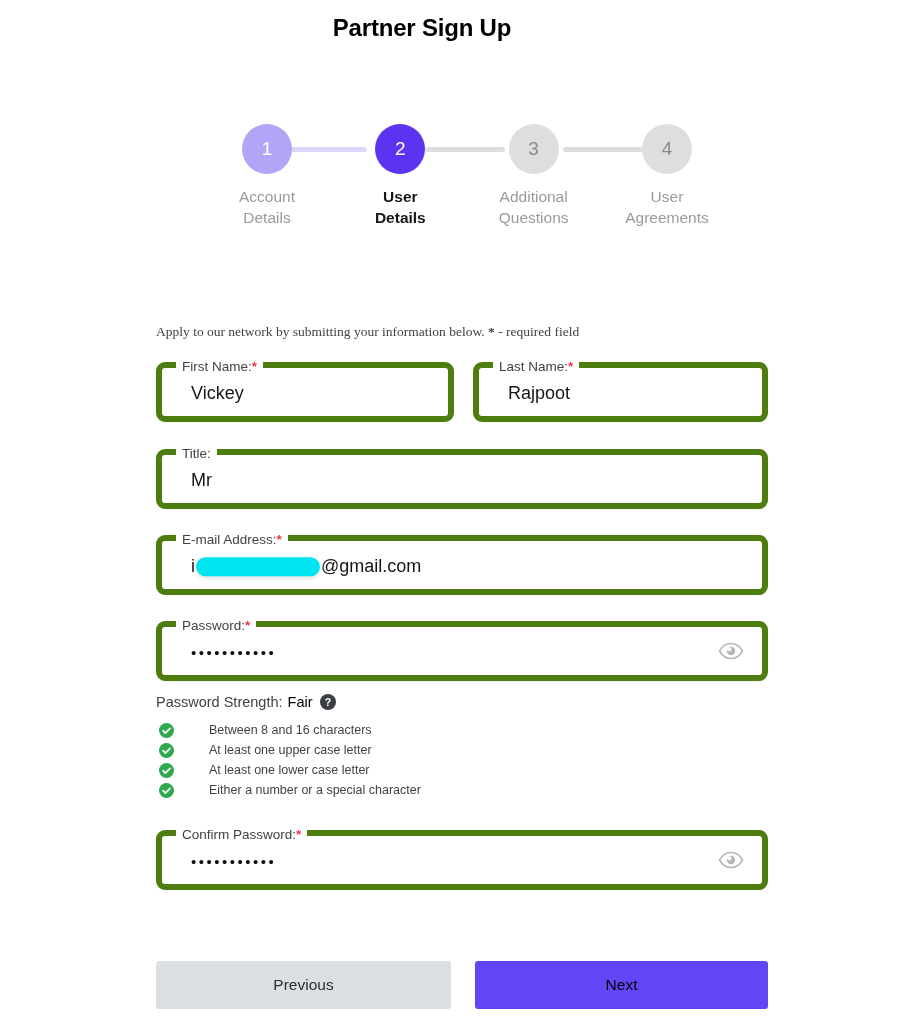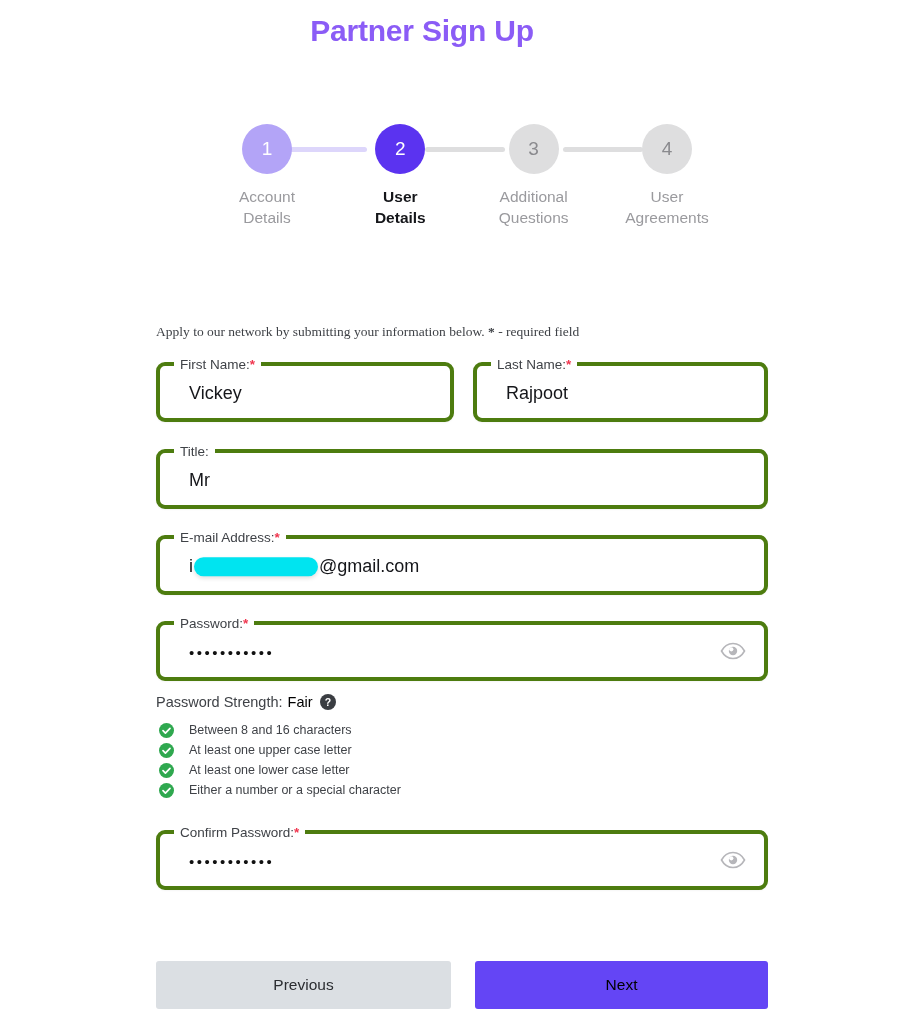--- a/index.html
+++ b/index.html
@@ -20,24 +20,24 @@
     background: #ffffff;
   }
 
   
   .page-title {
     position: absolute;
     top: 14px;
     left: 0;
     width: 844px;
     text-align: center;
-    font-size: 30px;
+    font-size: 24px;
     font-weight: 700;
     letter-spacing: -0.2px;
-    color: #8b5cf6;
+    color: #000000;
     font-family: "Liberation Sans", sans-serif;
   }
 
   
   .stepper {
     position: absolute;
     top: 124px;
     left: 212px;
     width: 510px;
     display: flex;
@@ -96,21 +96,21 @@
     top: 324px;
     left: 156px;
     font-size: 13.5px;
     color: #3f4247;
     font-family: Liberation Serif, serif;
   }
   .form-intro .req-star { color: #3f4247; font-weight: 700; }
 
   .field {
     position: absolute;
-    border: 4px solid #4d7c0f;
+    border: 6px solid #4d7c0f;
     border-radius: 9px;
     background: #ffffff;
     box-shadow: 0 1px 2px rgba(0,0,0,0.04);
   }
   .field > .legend {
     position: absolute;
     top: -9px;
     left: 14px;
     padding: 0 6px;
     background: #ffffff;
@@ -192,20 +192,21 @@
     position: absolute;
     top: 720px;
     left: 159px;
     list-style: none;
   }
   .rule {
     display: flex;
     align-items: center;
     height: 20px;
     margin-bottom: 0px;
+    gap: 20px;
   }
   .rule .check {
     width: 15px; height: 15px;
     flex: 0 0 15px;
     margin-right: 15px;
     display: inline-flex;
   }
   .rule .rtext {
     font-size: 12.5px;
     color: #3f4247;

